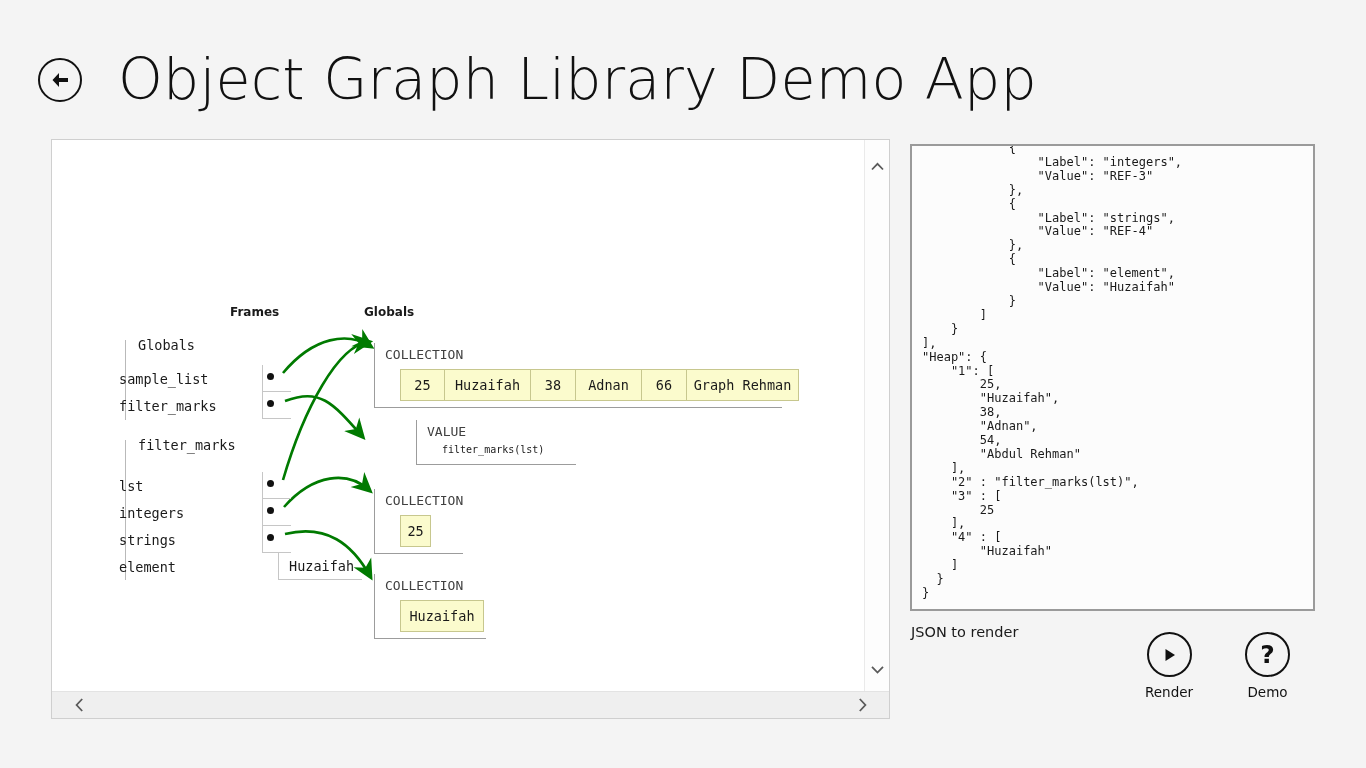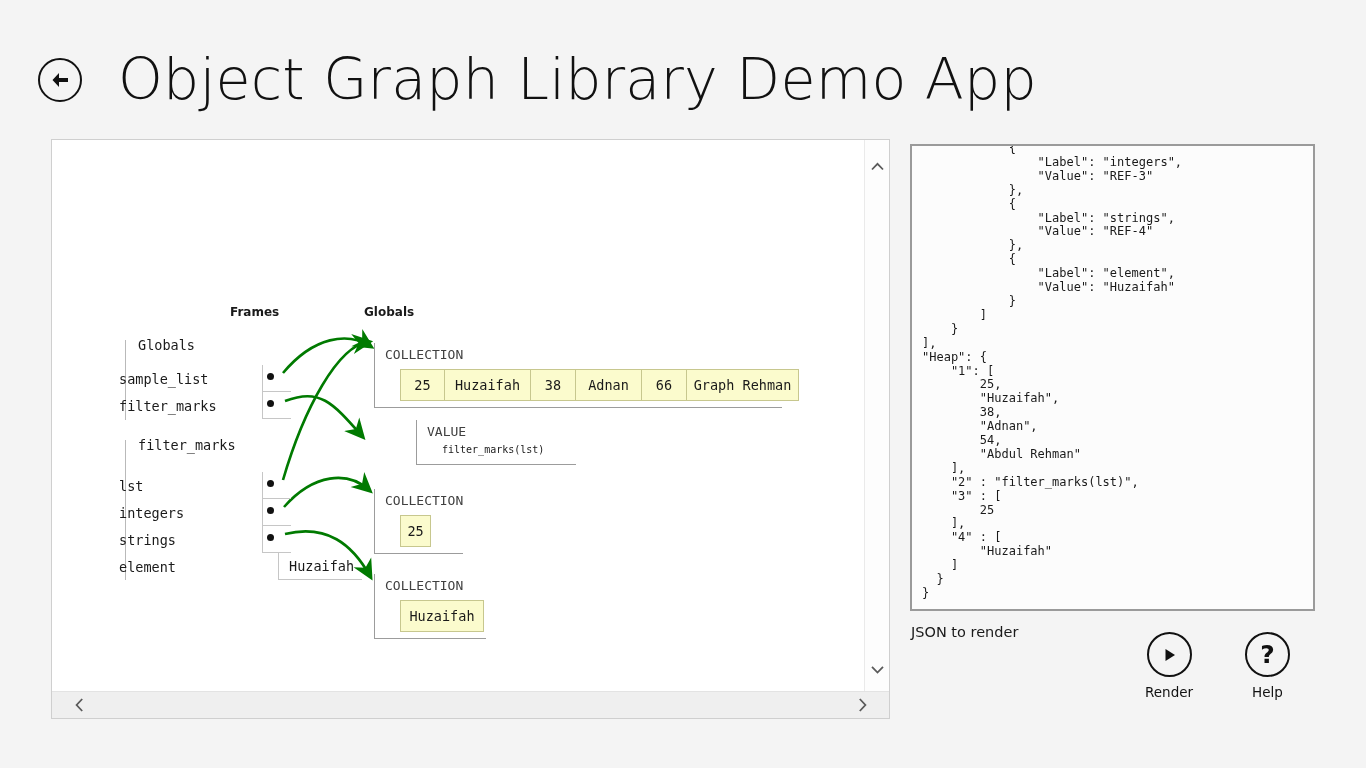--- a/index.html
+++ b/index.html
@@ -314,16 +314,16 @@
           <path d="M6.5,4 L16,10 L6.5,16 Z" fill="#111"></path>
         </svg>
     </div>
     <div class="cmd-label">Render</div>
   </div>
 
   <div class="cmd cmd-help">
     <div class="circle">
       <span class="qmark">?</span>
     </div>
-    <div class="cmd-label">Help</div>
+    <div class="cmd-label">Demo</div>
   </div>
 
 </div>
 
 </body></html>

